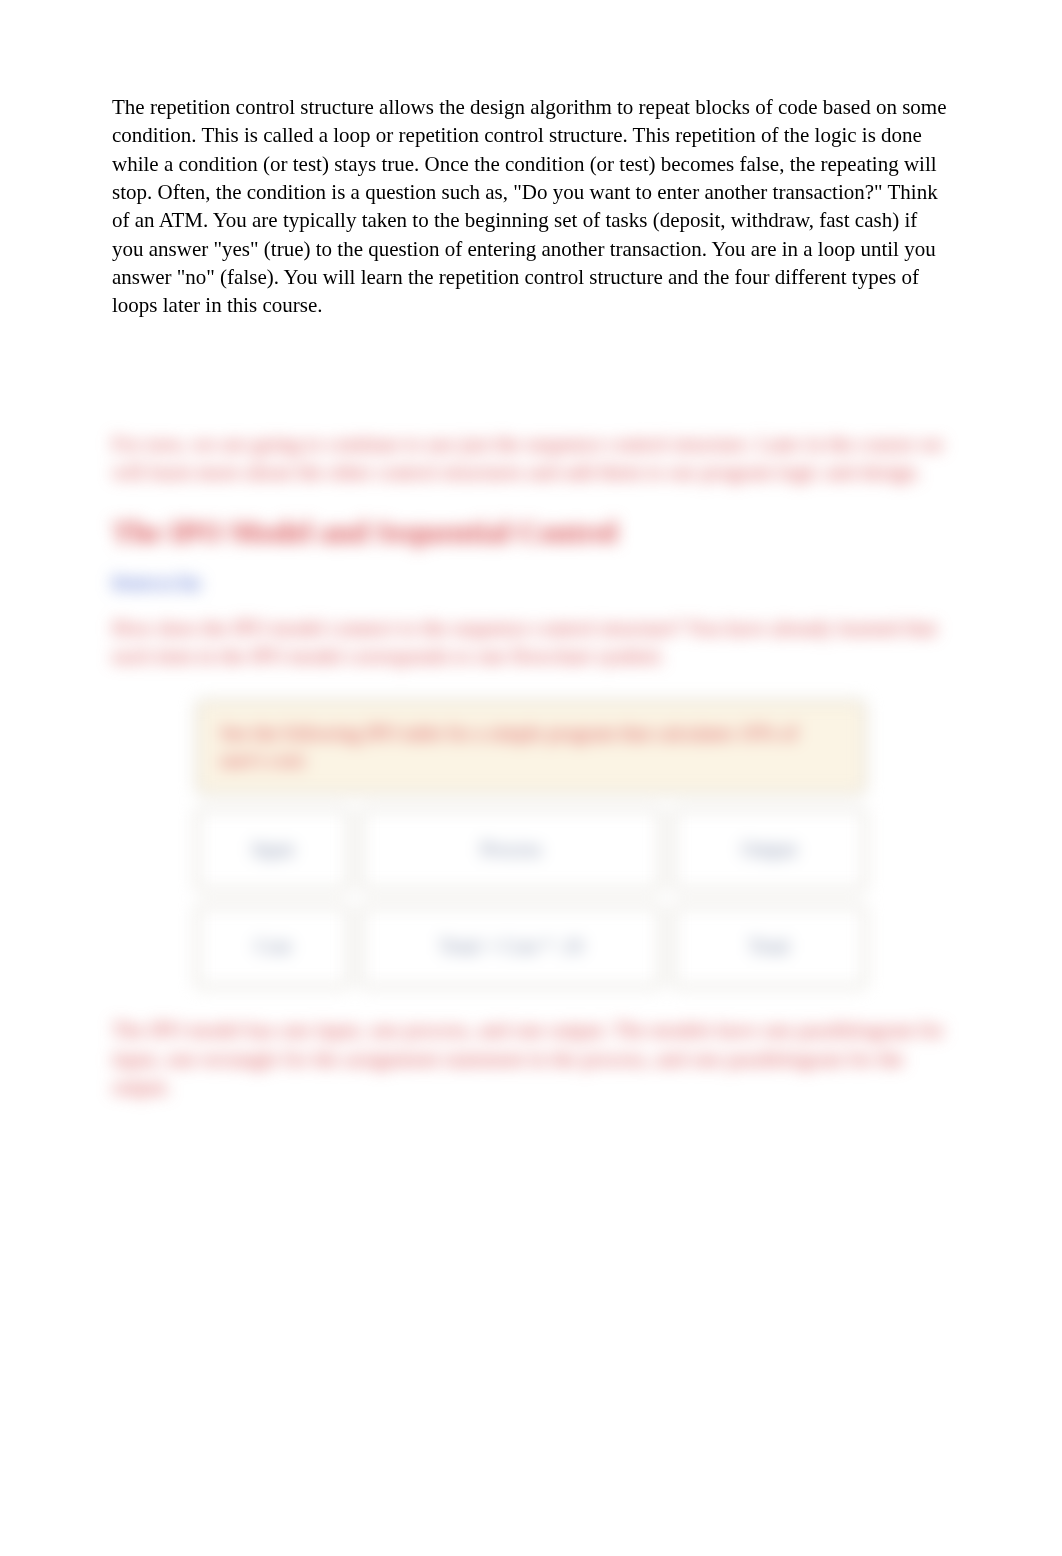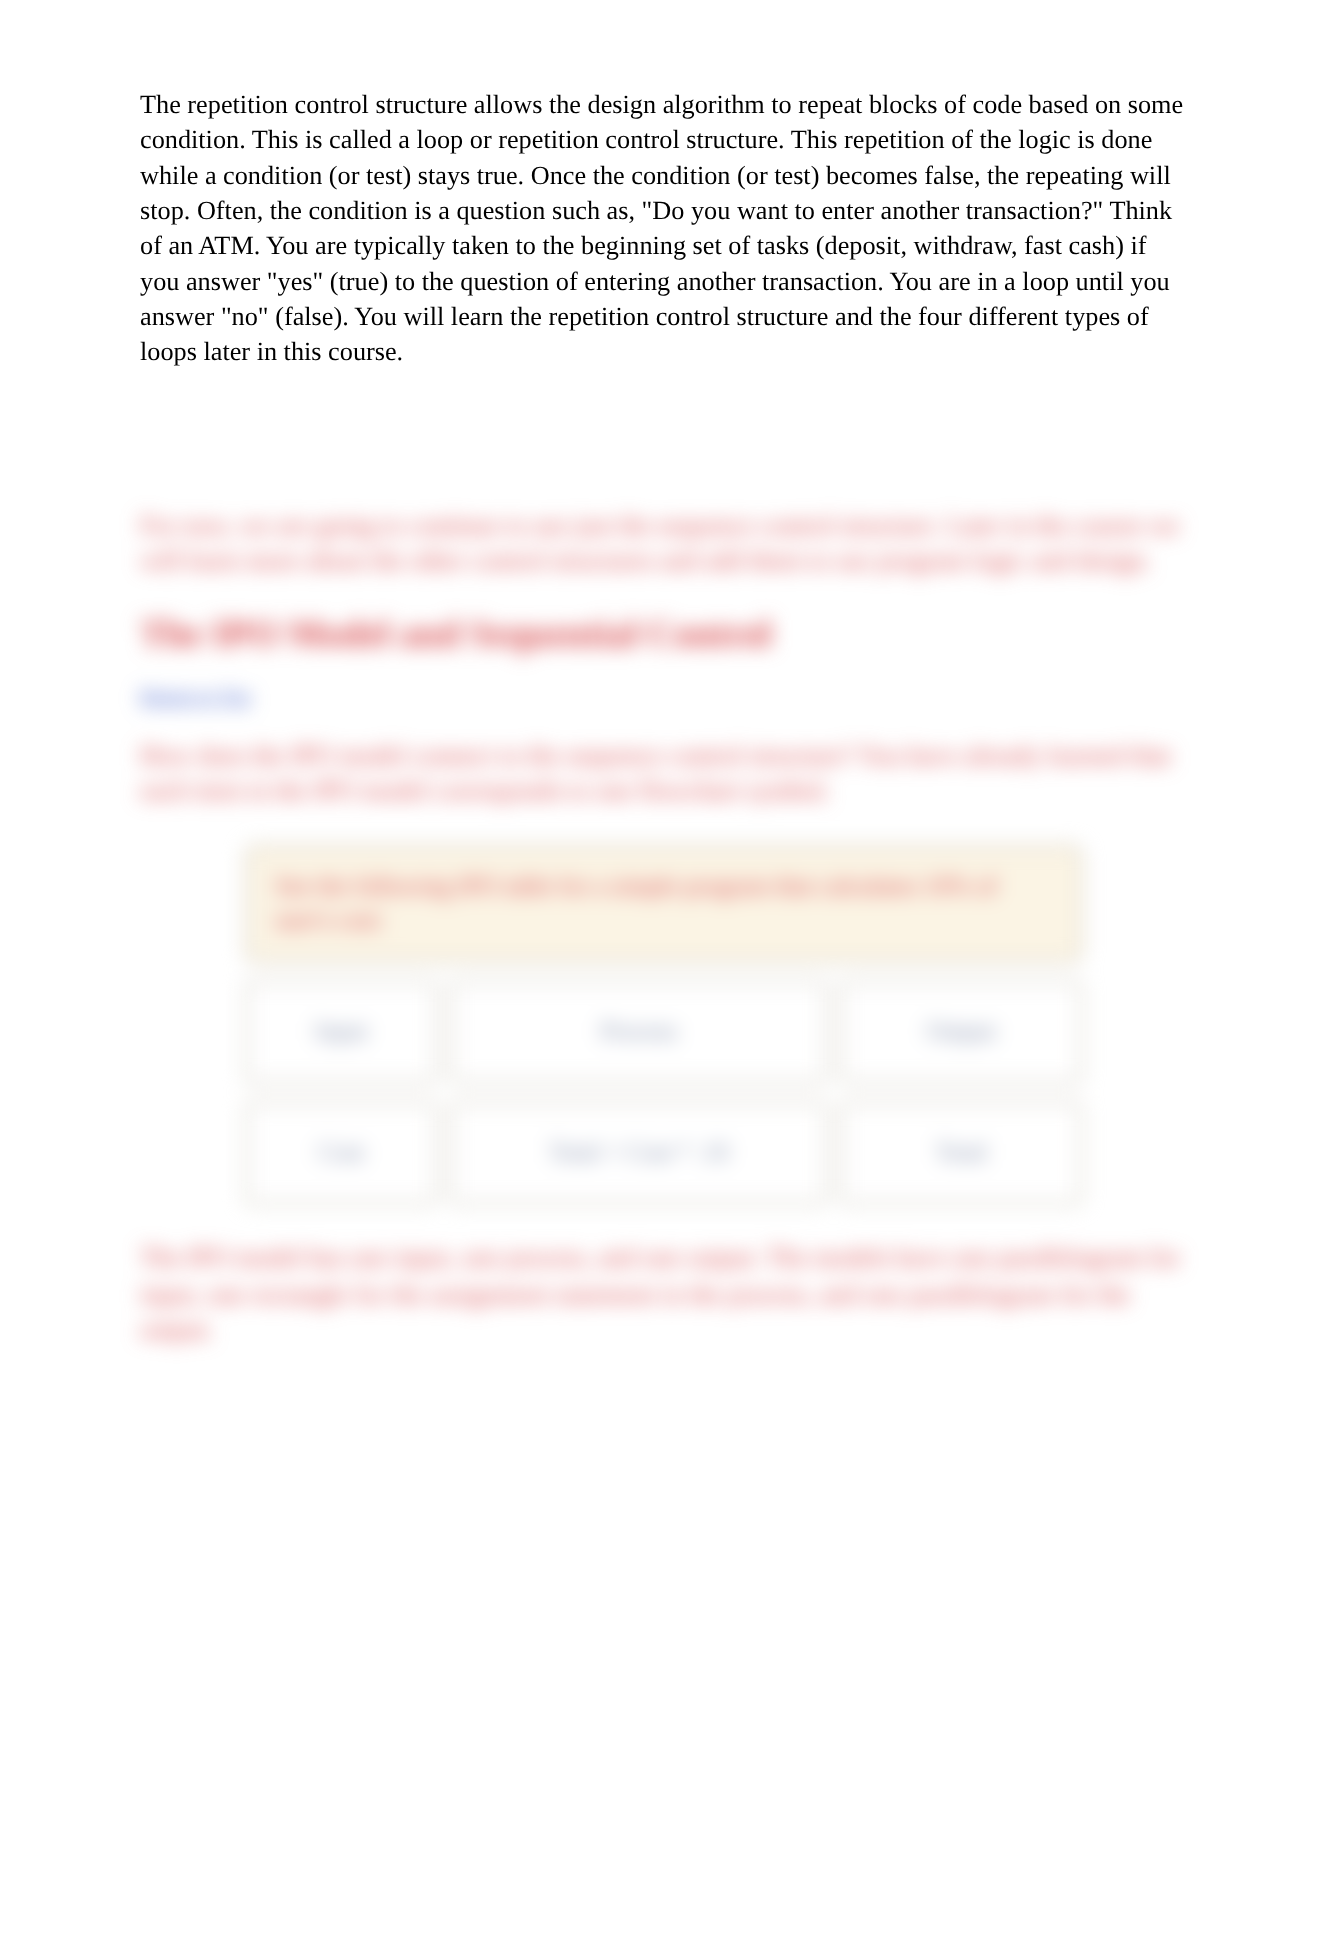--- a/index.html
+++ b/index.html
@@ -7,21 +7,21 @@
     padding: 0;
     background: #ffffff;
     font-family: "Times New Roman", Times, serif;
     font-size: 21px;
     line-height: 1.35;
     color: #000000;
   }
   .page {
     width: 1062px;
     min-height: 1556px;
-    padding: 48px 112px 0 112px;
+    padding: 72px 112px 0 112px;
     box-sizing: border-box;
     position: relative;
   }
   .intro-paragraph {
     color: #000000;
   }
   .blur-region {
     filter: blur(8px);
     margin-top: 110px;
     user-select: none;

